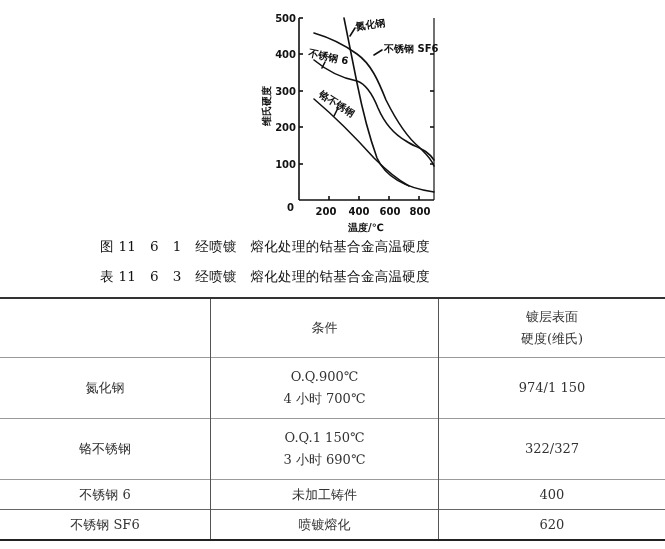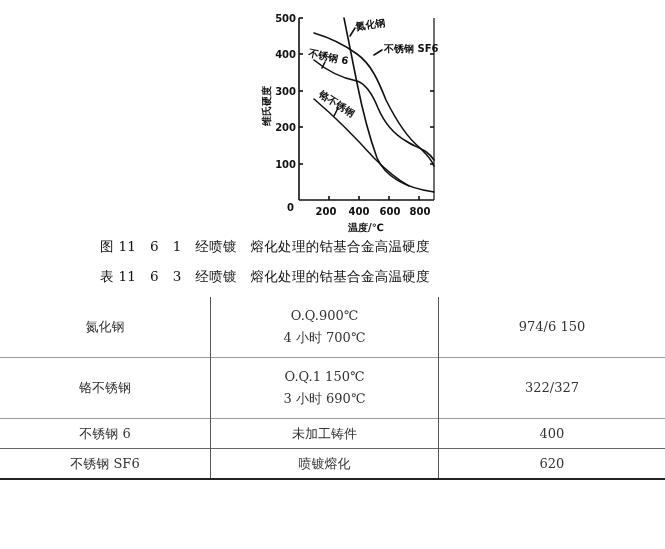--- a/index.html
+++ b/index.html
@@ -94,27 +94,35 @@
       <text x="62" y="88" transform="rotate(32 62 88)">铬不锈钢</text>
     </g>
   </svg>
 </div>
 
 <div class="caption" id="fig-caption">图 11   6   1   经喷镀   熔化处理的钴基合金高温硬度</div>
 <div class="caption" id="tbl-caption">表 11   6   3   经喷镀   熔化处理的钴基合金高温硬度</div>
 
 <table class="data">
   <tbody>
+      <tr class="head">
+    <td class="c1"></td>
+    <td class="c2">条件</td>
+    <td class="c3">
+      <span class="line2">镀层表面</span>
+      <span class="line2">硬度(维氏)</span>
+    </td>
+  </tr>
   <tr class="r1">
     <td class="c1">氮化钢</td>
     <td class="c2">
       <span class="line2">O.Q.900℃</span>
       <span class="line2">4 小时 700℃</span>
     </td>
-    <td class="c3">974/6 150</td>
+    <td class="c3">974/1 150</td>
   </tr>
   <tr class="r2">
     <td class="c1">铬不锈钢</td>
     <td class="c2">
       <span class="line2">O.Q.1 150℃</span>
       <span class="line2">3 小时 690℃</span>
     </td>
     <td class="c3">322/327</td>
   </tr>
   <tr class="r3">

